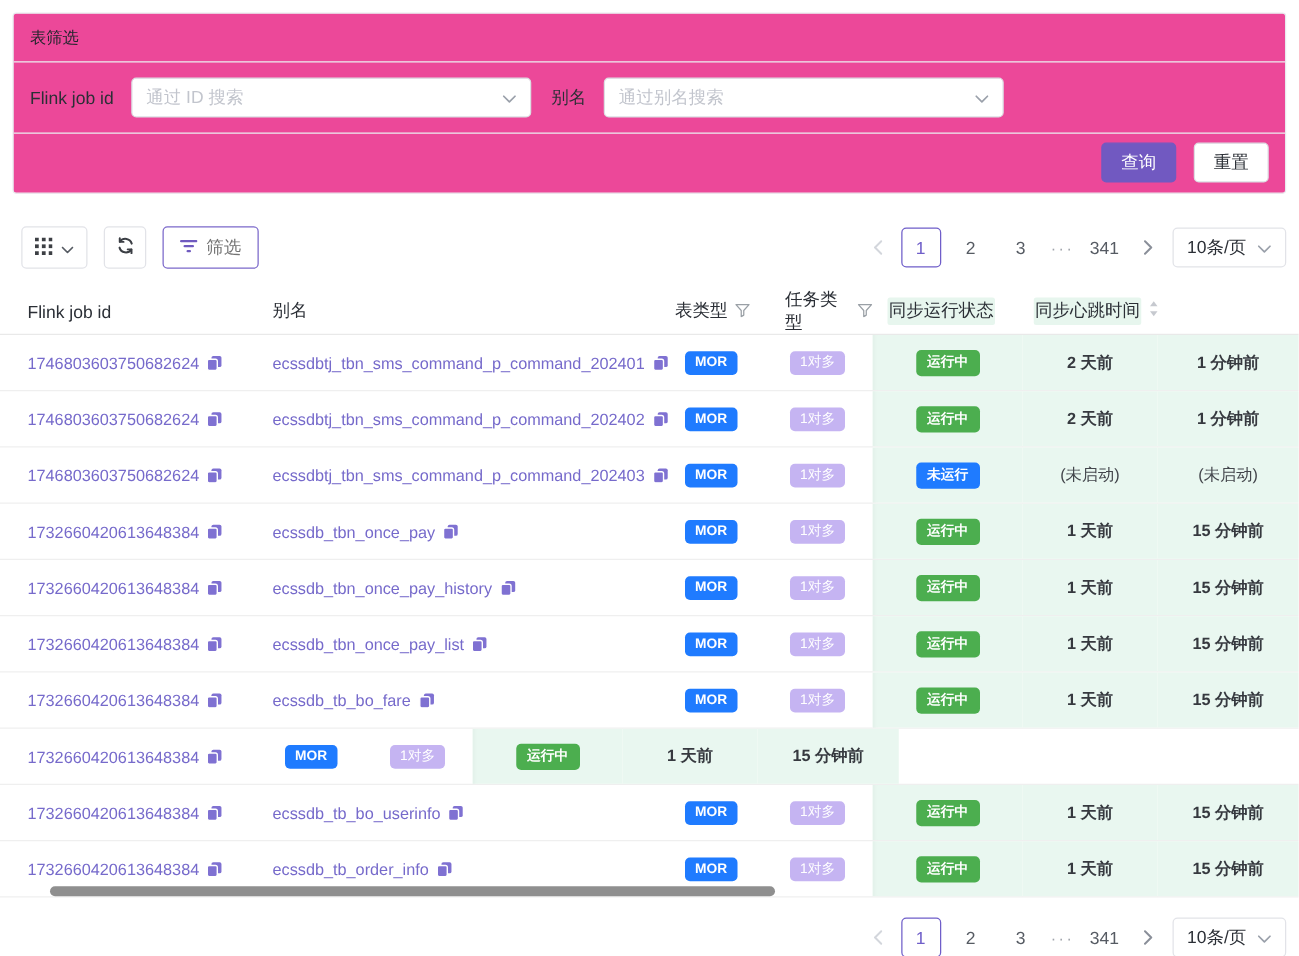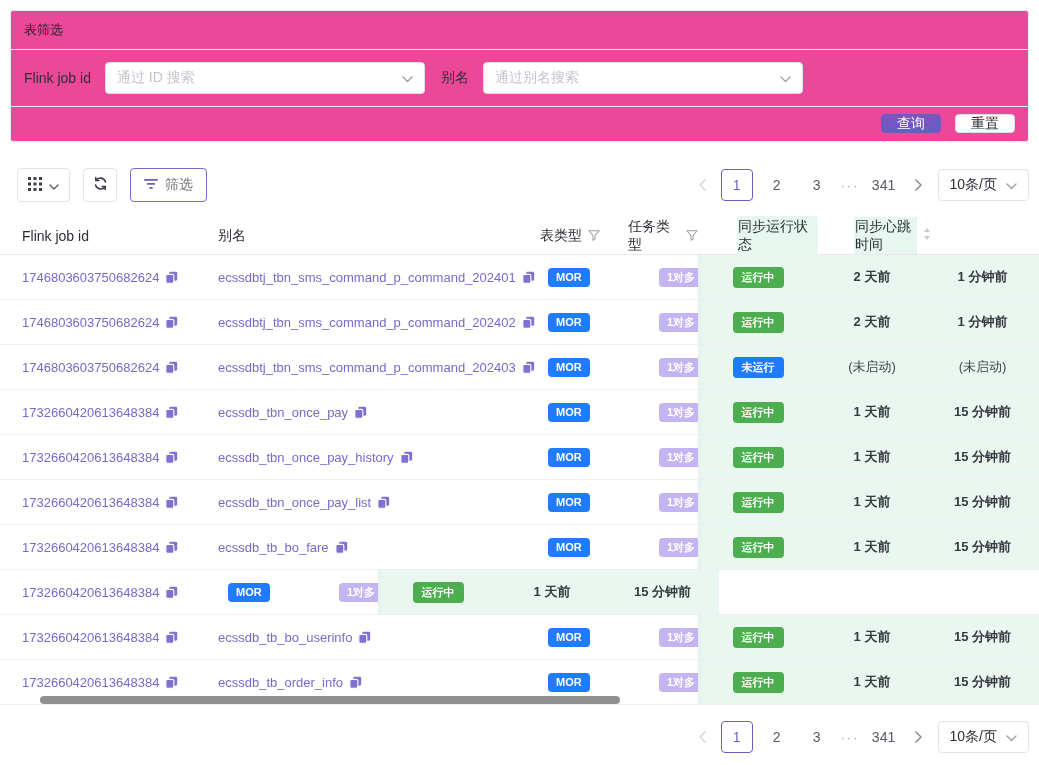--- a/index.html
+++ b/index.html
@@ -13,21 +13,21 @@
   
   .filter-panel { margin:10px 10px 0; border:1px solid #e9eaee; border-radius:3px; background:#ec4899; }
   .panel-title { padding:10px 13px; font-size:13px; color:#23262d; border-bottom:1px solid #eceef1; }
   .panel-form { display:flex; align-items:center; gap:16px; padding:12px 13px; border-bottom:1px solid #eceef1; }
   .form-item { display:flex; align-items:center; gap:14px; }
   .form-label { font-size:14px; color:#2b2f36; white-space:nowrap; }
   .select-box { width:320px; height:32px; border:1px solid #dcdee3; border-radius:4px; background:#fff;
     display:flex; align-items:center; justify-content:space-between; padding:0 11px; cursor:pointer; }
   .placeholder { color:#c2c5cd; font-size:14px; }
   .panel-footer { display:flex; justify-content:flex-end; gap:14px; padding:7px 13px 8px; align-items:center; }
-  .btn { height:19px; padding:2px 15px; border-radius:4px; font-size:14px; display:flex; align-items:center; cursor:pointer; }
+  .btn { height:19px; padding:15px 15px; border-radius:4px; font-size:14px; display:flex; align-items:center; cursor:pointer; }
   .btn-primary { background:#7159c1; border:1px solid #7159c1; color:#fff; }
   .btn-default { background:#fff; border:1px solid #dcdee3; color:#2b2f36; }
   
   .toolbar { margin:26px 10px 0; display:flex; justify-content:space-between; align-items:center; }
   .tool-group { display:flex; align-items:center; gap:13px; padding-left:7px; }
   .tool-btn { height:34px; border:1px solid #e2e3e8; border-radius:4px; background:#fff;
     display:flex; align-items:center; justify-content:center; gap:7px; cursor:pointer; padding:0 9px; }
   .tool-btn.filter-btn { border:1px solid #7b68ca; color:#737373; font-size:14px; padding:0 13px; }
   
   .pager { display:flex; align-items:center; gap:8px; font-size:14px; color:#565b63; }
@@ -48,32 +48,32 @@
   .c1 { width:218px; padding-left:22px; }
   .c2 { width:320px; }
   .c3 { width:88px;  padding-left:2px; gap:6px; }
   .c4 { width:72px;  padding-left:2px; gap:6px; }
   .c5 { width:120px; }
   .c6 { width:108px; }
   .c7 { width:113px; }
   .th.c5 { padding-left:12px; }
   .th.c6 { padding-left:7px; gap:6px; }
   .th.c7 { padding-left:9px; gap:6px; overflow:hidden; }
-  .hl { background:#e7f6ee; padding:2px 1px; border-radius:2px;margin-left:27px; }
+  .hl { background:#e7f6ee; padding:2px 1px; border-radius:2px; }
   .td.c3 { padding-left:10px; }
   .td.c4 { padding-left:6px; }
   .td.green { background:#e9f7f0; }
   .td.c5 { justify-content:center; }
   .td.c5.green { box-shadow:inset 5px 0 5px -5px rgba(0,0,0,0.06); }
   .td.c6,.td.c7 { justify-content:center; }
   .link { color:#766acb; text-decoration:none; cursor:pointer; white-space:nowrap; }
   .copy-btn { margin-left:6px; display:inline-flex; cursor:pointer; flex:none; }
   .badge { color:#fff; font-size:11px; font-weight:700; border-radius:4px; padding:4px 8px; line-height:1; white-space:nowrap; }
   .badge-mor { background:#1f7bff; }
-  .badge-o2m { background:#c5b4f2; font-weight:700;margin-left:27px; }
+  .badge-o2m { background:#c5b4f2; font-weight:400; }
   .badge-status { padding:5px 9px; font-weight:600; }
   .badge-status[data-status="running"] { background:#4cae4f; }
   .badge-status[data-status="stopped"] { background:#1f7bff; }
   .time { font-weight:700; color:#36393f; }
   .time[data-emph="plain"] { font-weight:400; color:#43464c; }
   .hscroll-thumb { position:absolute; left:40px; top:479px; width:580px; height:8px;
     background:#8f8f8f; border-radius:4px; cursor:grab; }
   .bottom-pager { margin:16px 10px 0; display:flex; justify-content:flex-end; }
 </style>
 </head>

